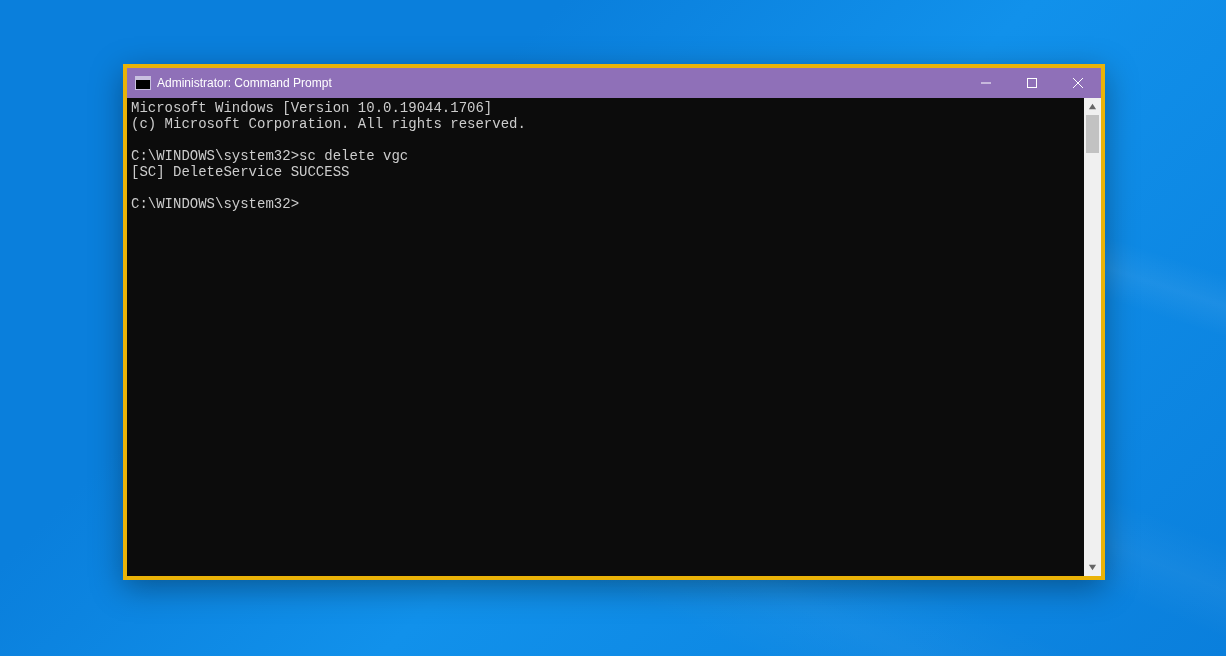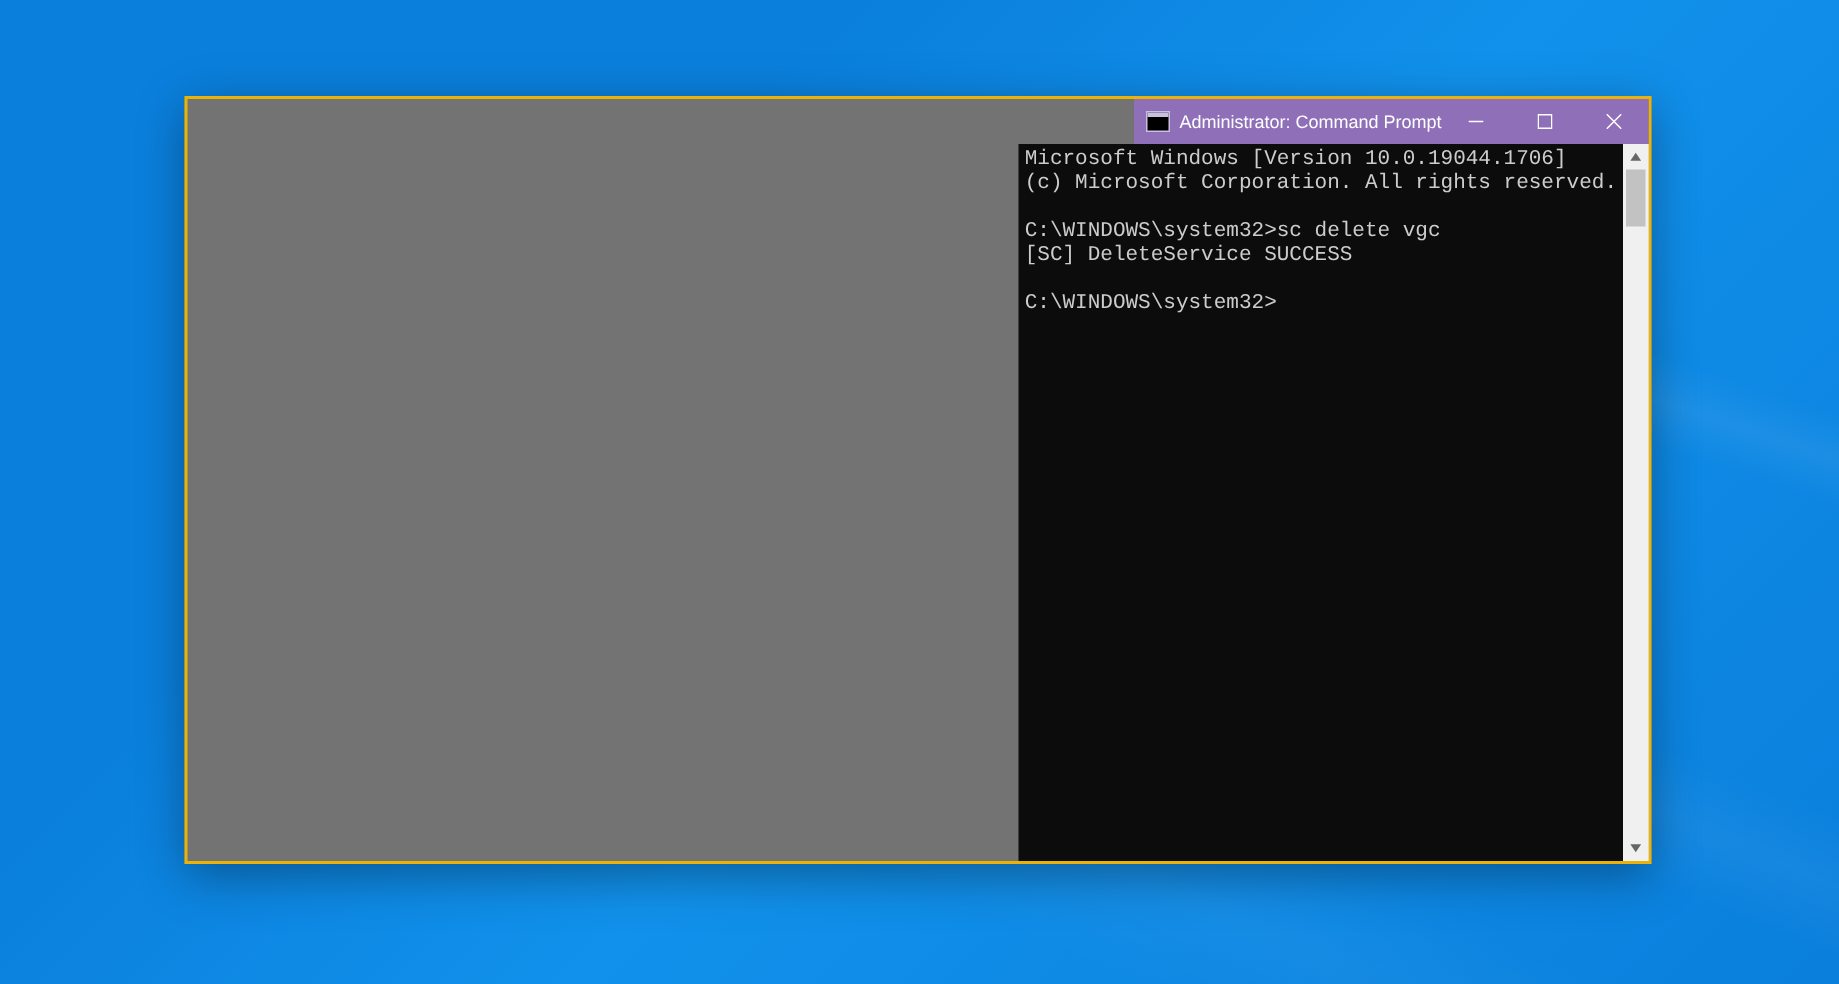--- a/index.html
+++ b/index.html
@@ -27,25 +27,24 @@
   .streak.s2 { right:-200px; top:260px; width:900px; height:90px; transform:rotate(22deg); opacity:.25;}
   .streak.s3 { right:-150px; top:420px; width:800px; height:140px; transform:rotate(25deg); opacity:.20;}
 
   .cmd-window {
     position: absolute;
     left: 123px;
     top: 64px;
     width: 974px;
     height: 508px;
     box-shadow: 0 8px 30px rgba(0,0,0,0.35);
-    border: 2px solid #eab308;
-    background: #737373;
+    border: 4px solid #eab308;
+    background: #c4b5fd;
     display: flex;
     flex-direction: column;
-    align-items: flex-end;
   }
 
   .titlebar {
     height: 30px;
     background: #8f70b8; 
     display: flex;
     align-items: center;
     color: #fff;
     font-size: 12px;
     user-select: none;

